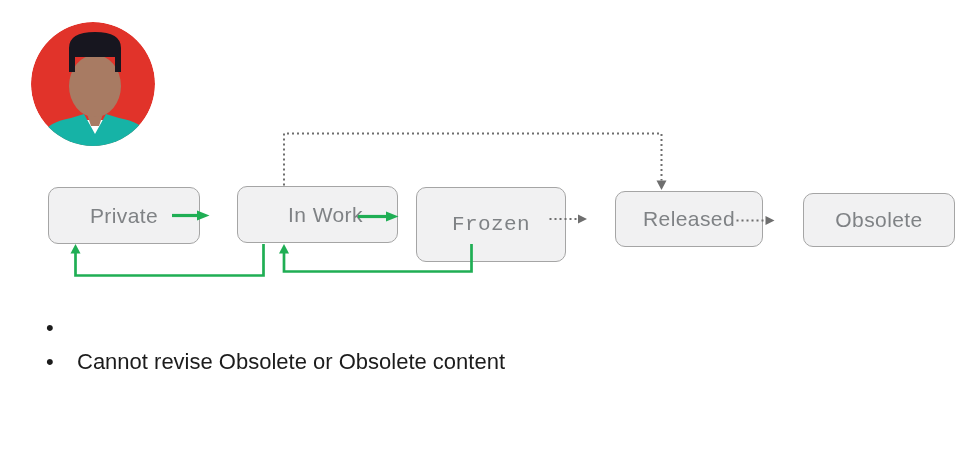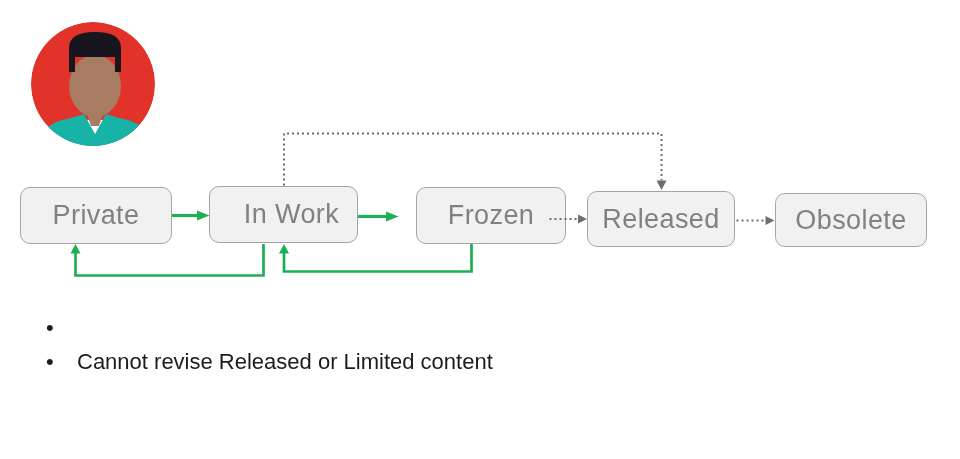--- a/index.html
+++ b/index.html
@@ -23,27 +23,28 @@
   
   .state-box {
     position: absolute;
     box-sizing: border-box;
     background: var(--box-fill, #f1f1f2);
     border: 1.5px solid var(--box-border, #a5a5a5);
     border-radius: 10px;
     display: flex;
     align-items: center;
     justify-content: center;
-    font-size: 27px;
+    font-size: 21px;
     letter-spacing: 0.4px;
     color: var(--box-text, #7f8285);
+    margin-left: 28px;
   }
   .box-0 { left: 20px;  top: 187px; width: 152px; height: 57px; }
-  .box-1 { left: 209px; top: 186px; width: 149px; height: 57px; padding-left: 16px; }
-  .box-2 { left: 416px; top: 187px; width: 150px; height: 57px; }
+  .box-1 { left: 209px; top: 186px; width: 161px; height: 57px; padding-left: 16px; }
+  .box-2 { left: 388px; top: 187px; width: 150px; height: 75px; font-family: Liberation Mono, monospace; }
   .box-3 { left: 587px; top: 191px; width: 148px; height: 56px; }
   .box-4 { left: 775px; top: 193px; width: 152px; height: 54px; text-align: center; }
 
   
   .connectors { position: absolute; left: 0; top: 0; pointer-events: none; }
   .ln-green  { stroke: var(--arrow-green, #1fae54); stroke-width: 3.2; fill: none; }
   .ln-green-loop { stroke: var(--arrow-green, #1fae54); stroke-width: 2.7; fill: none; stroke-linejoin: miter; }
   .hd-green  { fill: var(--arrow-green, #1fae54); }
   .ln-dot    { stroke: var(--connector-gray, #6e6e6e); stroke-width: 2; stroke-dasharray: 2 3; fill: none; }
   .hd-dot    { fill: var(--connector-gray, #6e6e6e); }
@@ -129,18 +130,18 @@
 
   <div class="bullets">
     <div class="bullet-row">
       <span class="bullet-marker">•</span>
       <div class="bullet-text">
       </div>
     </div>
     <div class="bullet-row">
       <span class="bullet-marker">•</span>
       <div class="bullet-text">
-        <div>Cannot revise Released or Limited content</div>
+        <div>Cannot revise Obsolete or Obsolete content</div>
       </div>
     </div>
   </div>
 
 </div>
 
 </body></html>

